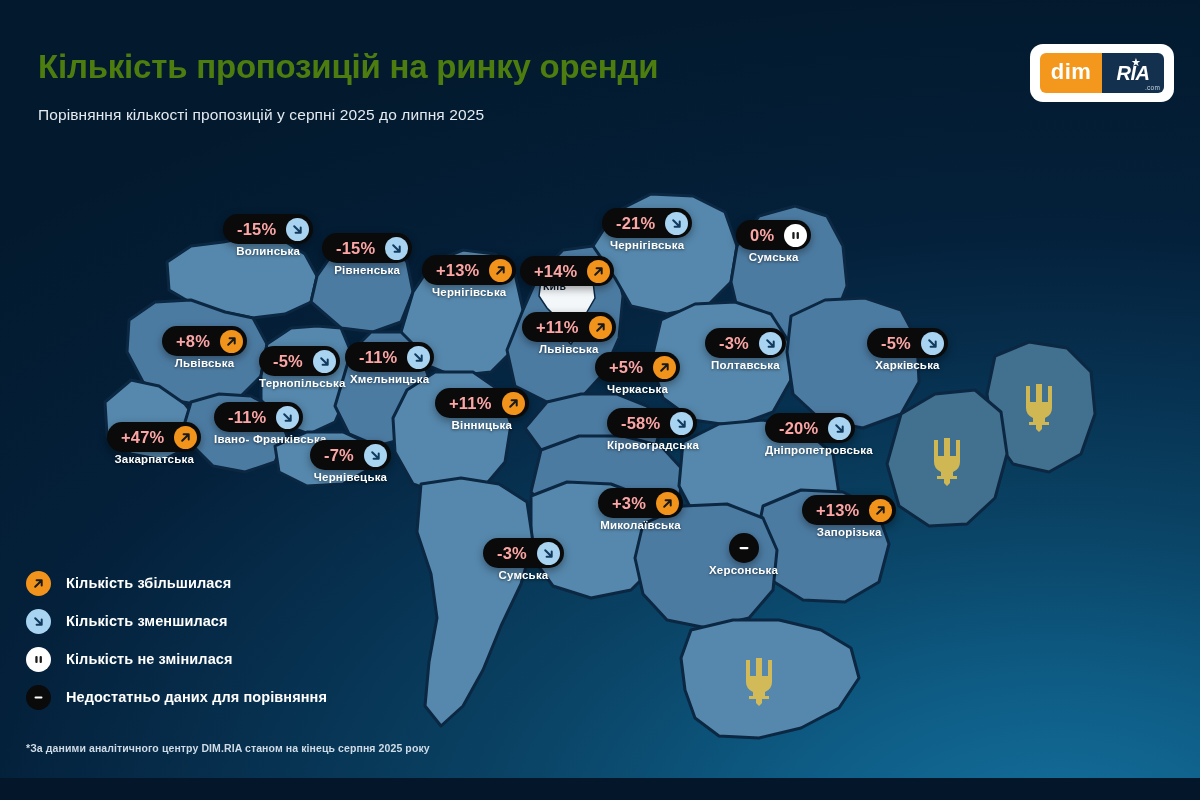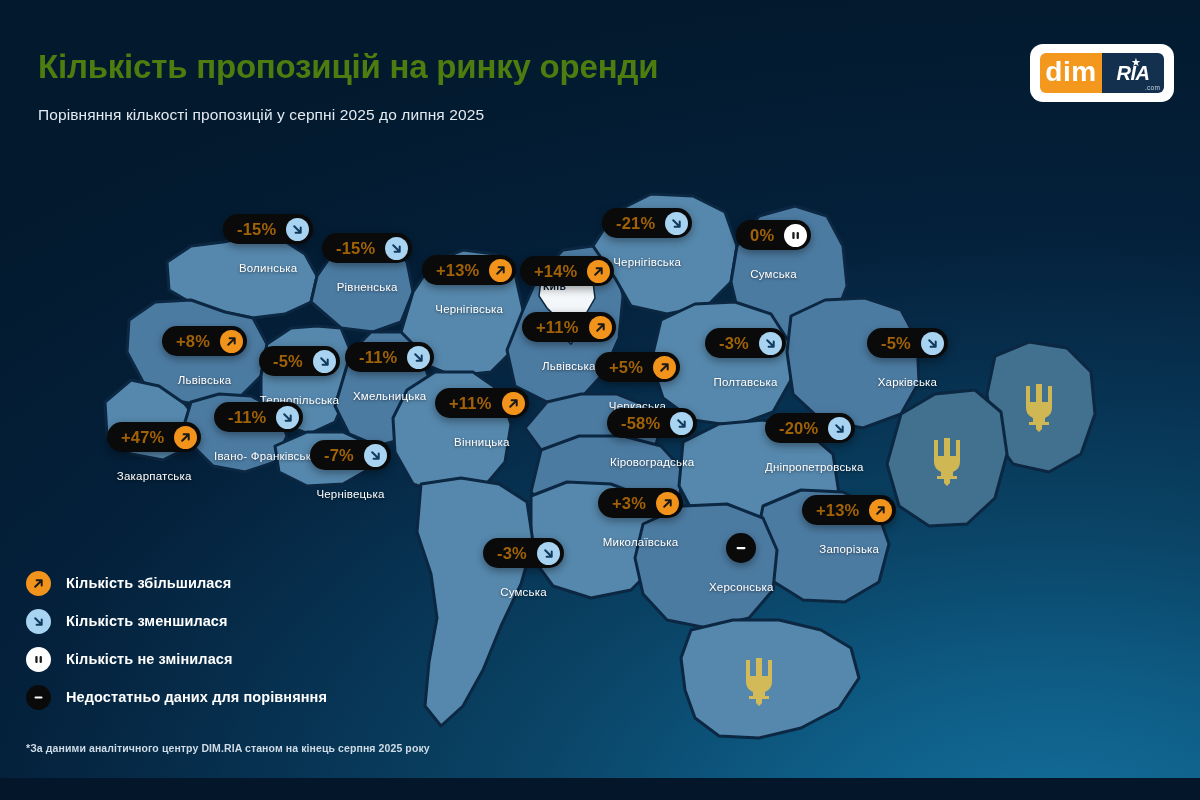--- a/index.html
+++ b/index.html
@@ -37,21 +37,21 @@
   
   #logo {
     position:absolute; right:26px; top:44px;
     width:144px; height:58px; border-radius:13px;
     background:#ffffff; display:flex; align-items:center; justify-content:center;
   }
   #logo-inner { display:flex; height:40px; width:124px; }
   #logo-dim {
     flex:0 0 62px; background:#f3981d; border-radius:6px 0 0 6px;
     display:flex; align-items:center; justify-content:center;
-    color:#ffffff; font-size:28px; font-weight:bold; letter-spacing:0.5px;
+    color:#ffffff; font-size:22px; font-weight:bold; letter-spacing:0.5px;
     padding-bottom:3px;
   }
   #logo-ria {
     flex:1; background:#13314f; border-radius:0 6px 6px 0;
     position:relative; display:flex; align-items:center; justify-content:center;
   }
   #logo-ria-text {
     color:#ffffff; font-size:20px; font-weight:bold; font-style:italic;
     letter-spacing:-0.5px; line-height:1;
   }
@@ -76,35 +76,35 @@
   
   .marker { position:absolute; }
   .pill {
     display:inline-flex; align-items:center;
     background:#0a0a0a; border-radius:999px;
     height:30px; padding:0 4px 0 14px;
     box-shadow:0 3px 8px rgba(0,0,0,0.38);
     white-space:nowrap;
   }
   .pill .val {
-    color:#a16207; font-size:16.5px; font-weight:bold; letter-spacing:0.2px;
+    color:#fca5a5; font-size:16.5px; font-weight:bold; letter-spacing:0.2px;
     padding-right:10px;
   }
   .ic {
     width:23px; height:23px; border-radius:50%;
     display:flex; align-items:center; justify-content:center;
     flex:0 0 23px;
   }
   .ic.up   { background:#f2941c; }
   .ic.down { background:#a8d4f2; }
   .ic.flat { background:#ffffff; }
   .ic svg { display:block; }
   .region-name {
-    color:#ffffff; font-size:11.5px; font-weight:normal;
-    text-align:center; margin-top:18px; letter-spacing:0.2px;
+    color:#ffffff; font-size:11.5px; font-weight:bold;
+    text-align:center; margin-top:1px; letter-spacing:0.2px;
     text-shadow:0 1px 3px rgba(0,0,0,0.55); white-space:nowrap;
   }
   .marker.nodata { display:flex; flex-direction:column; align-items:center; }
   .marker.nodata .dot {
     width:30px; height:30px; border-radius:50%; background:#0a0a0a;
     display:flex; align-items:center; justify-content:center;
     box-shadow:0 3px 8px rgba(0,0,0,0.38);
   }
   .kyiv-label {
     position:absolute; color:#0b1d2e; font-size:10.5px; font-weight:bold;

